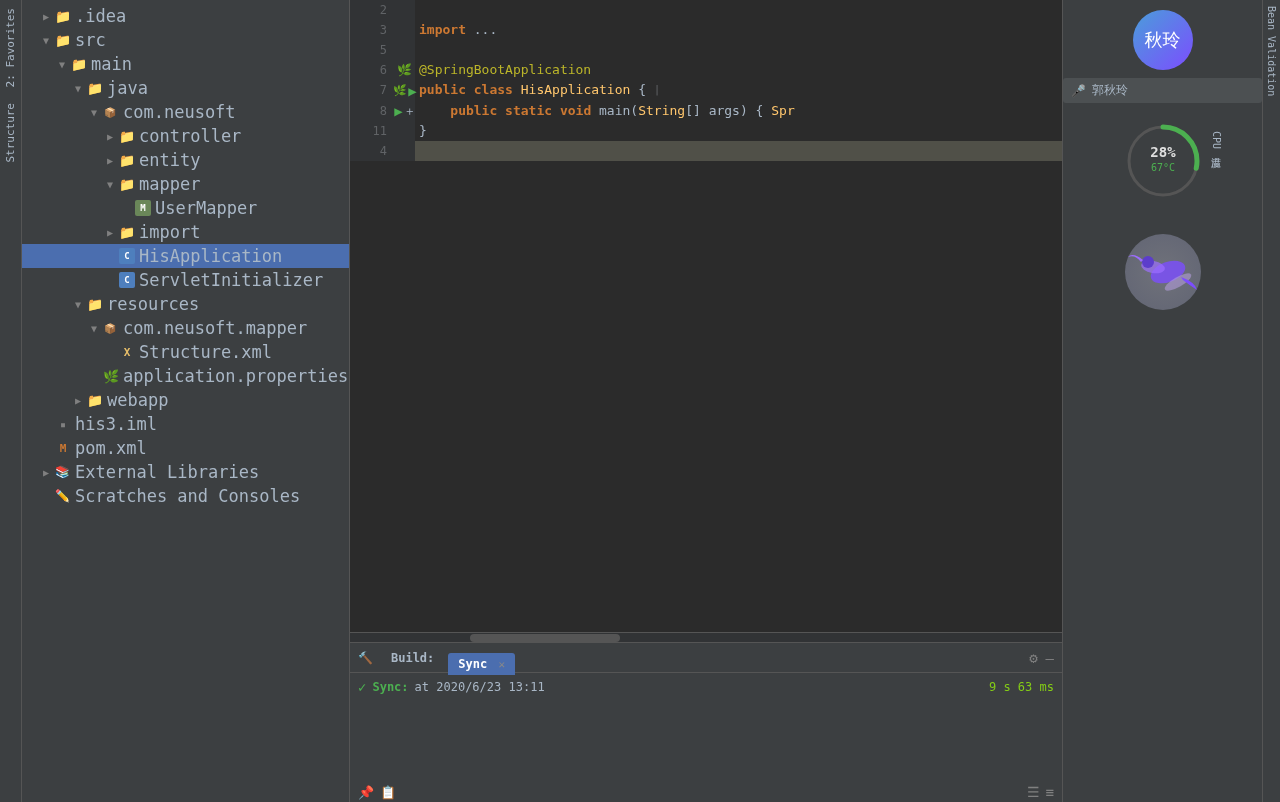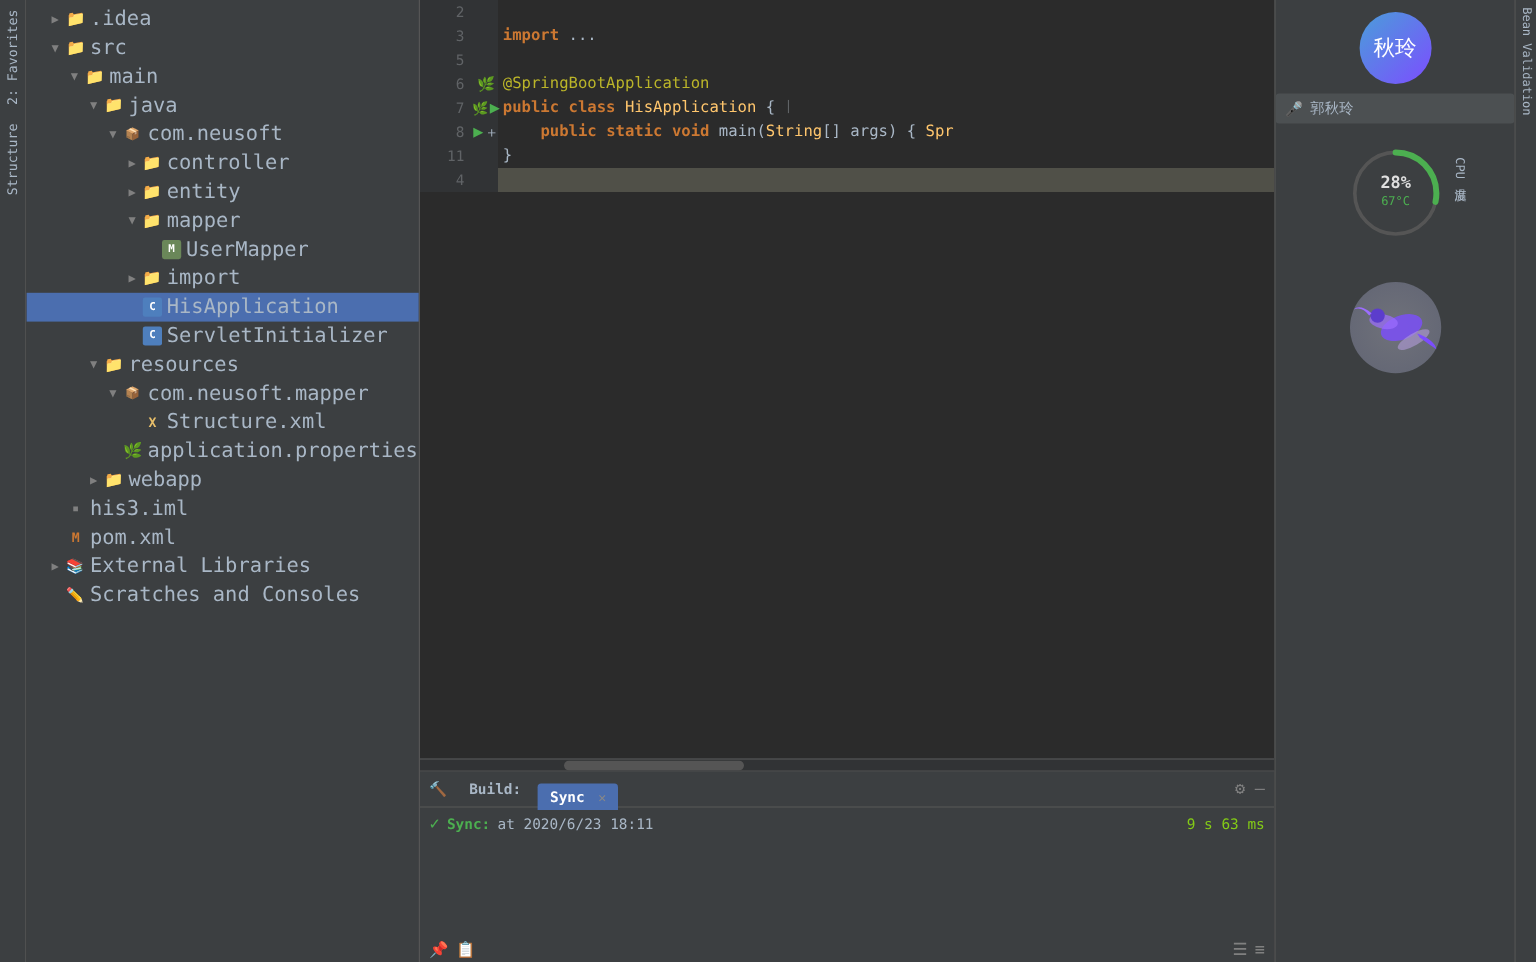--- a/index.html
+++ b/index.html
@@ -372,21 +372,21 @@
           <span class="bottom-tab-close">✕</span>
         </span>
         <div style="flex:1;"></div>
         <span class="gear-btn">⚙</span>
         <span class="close-btn">—</span>
       </div>
       <div class="bottom-content">
         <div class="build-row">
           <span class="success-icon">✓</span>
           <span style="color:#4caf50;font-weight:bold;">Sync:</span>
-          <span>at 2020/6/23 18:11</span>
+          <span>at 2020/6/23 13:11</span>
           <span class="build-time">9 s 63 ms</span>
         </div>
       </div>
       <div style="display:flex; padding:2px 8px; gap:6px; align-items:center;">
         <span style="color:#808080;cursor:pointer;font-size:13px;">📌</span>
         <span style="color:#808080;cursor:pointer;font-size:13px;">📋</span>
         <div style="flex:1;"></div>
         <span style="color:#808080;cursor:pointer;font-size:14px;">☰</span>
         <span style="color:#808080;cursor:pointer;font-size:14px;">≡</span>
       </div>

